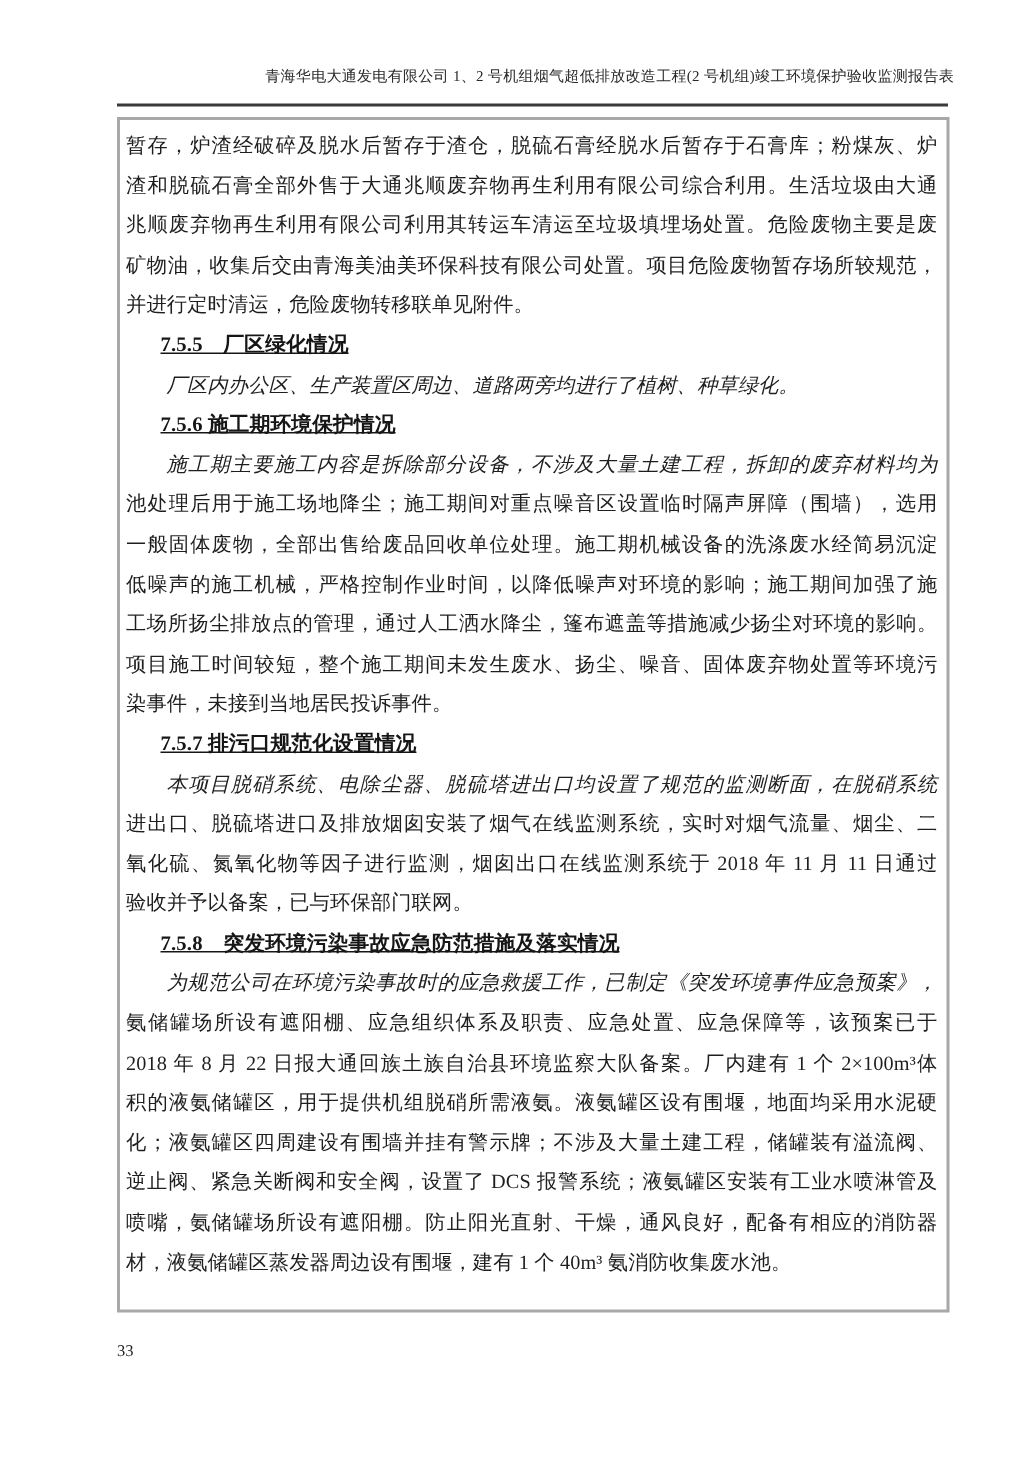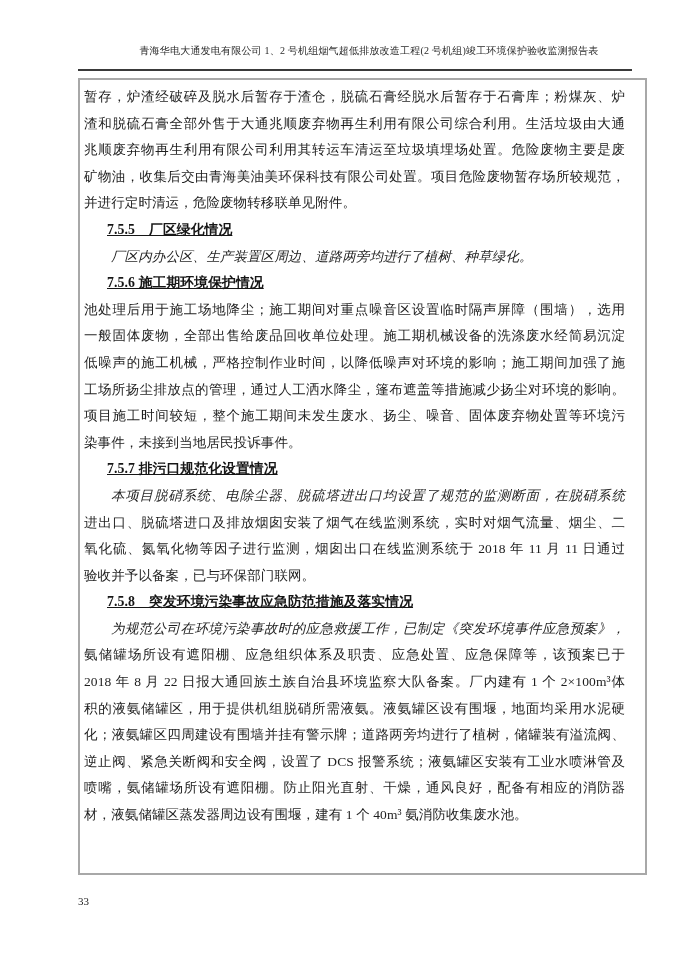--- a/index.html
+++ b/index.html
@@ -10,44 +10,44 @@
   body {
     width: 690px;
     height: 974px;
     position: relative;
     font-family: "Liberation Serif", "DejaVu Serif", serif;
     overflow: hidden;
   }
   .page-header {
     position: absolute;
     top: 44px;
-    left: 92px;
+    left: 82px;
     width: 554px;
-    text-align: center;
+    text-align: right;
     font-size: 10px;
     color: #2a2a2a;
     letter-spacing: 0.2px;
     white-space: nowrap;
   }
   .header-rule {
     position: absolute;
     top: 69px;
     left: 78px;
     width: 554px;
     height: 0;
     border-top: 2px solid #3a3a3a;
   }
   .content-box {
     position: absolute;
     top: 78px;
     left: 78px;
     width: 541px;
     height: 789px;
     border: 2px solid #a8a8a8;
-    padding: 4px 20px 0 4px;
+    padding: 4px 6px 0 4px;
     background: #ffffff;
   }
   .line {
     font-size: 13.5px;
     line-height: 26.6px;
     height: 26.6px;
     color: #1e1e1e;
     white-space: nowrap;
     letter-spacing: 0.1px;
   }
@@ -86,35 +86,36 @@
 
 <div class="content-box">
     <div class="line fill">暂存，炉渣经破碎及脱水后暂存于渣仓，脱硫石膏经脱水后暂存于石膏库；粉煤灰、炉</div>
     <div class="line fill">渣和脱硫石膏全部外售于大通兆顺废弃物再生利用有限公司综合利用。生活垃圾由大通</div>
     <div class="line fill">兆顺废弃物再生利用有限公司利用其转运车清运至垃圾填埋场处置。危险废物主要是废</div>
     <div class="line fill">矿物油，收集后交由青海美油美环保科技有限公司处置。项目危险废物暂存场所较规范，</div>
     <div class="line last">并进行定时清运，危险废物转移联单见附件。</div>
     <div class="line heading">7.5.5　厂区绿化情况</div>
     <div class="line last indent">厂区内办公区、生产装置区周边、道路两旁均进行了植树、种草绿化。</div>
     <div class="line heading">7.5.6 施工期环境保护情况</div>
+    <div class="line fill indent">施工期主要施工内容是拆除部分设备，不涉及大量土建工程，拆卸的废弃材料均为</div>
     <div class="line fill">池处理后用于施工场地降尘；施工期间对重点噪音区设置临时隔声屏障（围墙），选用</div>
     <div class="line fill">一般固体废物，全部出售给废品回收单位处理。施工期机械设备的洗涤废水经简易沉淀</div>
     <div class="line fill">低噪声的施工机械，严格控制作业时间，以降低噪声对环境的影响；施工期间加强了施</div>
     <div class="line fill">工场所扬尘排放点的管理，通过人工洒水降尘，篷布遮盖等措施减少扬尘对环境的影响。</div>
     <div class="line fill">项目施工时间较短，整个施工期间未发生废水、扬尘、噪音、固体废弃物处置等环境污</div>
     <div class="line last">染事件，未接到当地居民投诉事件。</div>
     <div class="line heading">7.5.7 排污口规范化设置情况</div>
     <div class="line fill indent">本项目脱硝系统、电除尘器、脱硫塔进出口均设置了规范的监测断面，在脱硝系统</div>
     <div class="line fill">进出口、脱硫塔进口及排放烟囱安装了烟气在线监测系统，实时对烟气流量、烟尘、二</div>
     <div class="line fill">氧化硫、氮氧化物等因子进行监测，烟囱出口在线监测系统于 2018 年 11 月 11 日通过</div>
     <div class="line last">验收并予以备案，已与环保部门联网。</div>
     <div class="line heading">7.5.8　突发环境污染事故应急防范措施及落实情况</div>
     <div class="line fill indent">为规范公司在环境污染事故时的应急救援工作，已制定《突发环境事件应急预案》，</div>
     <div class="line fill">氨储罐场所设有遮阳棚、应急组织体系及职责、应急处置、应急保障等，该预案已于</div>
     <div class="line fill">2018 年 8 月 22 日报大通回族土族自治县环境监察大队备案。厂内建有 1 个 2×100m³体</div>
     <div class="line fill">积的液氨储罐区，用于提供机组脱硝所需液氨。液氨罐区设有围堰，地面均采用水泥硬</div>
-    <div class="line fill">化；液氨罐区四周建设有围墙并挂有警示牌；道路两旁均进行了植树，储罐装有溢流阀、</div>
+    <div class="line fill">化；液氨罐区四周建设有围墙并挂有警示牌；不涉及大量土建工程，储罐装有溢流阀、</div>
     <div class="line fill">逆止阀、紧急关断阀和安全阀，设置了 DCS 报警系统；液氨罐区安装有工业水喷淋管及</div>
     <div class="line fill">喷嘴，氨储罐场所设有遮阳棚。防止阳光直射、干燥，通风良好，配备有相应的消防器</div>
     <div class="line last">材，液氨储罐区蒸发器周边设有围堰，建有 1 个 40m³ 氨消防收集废水池。</div>
   </div>
 
 <div class="page-number">33</div>
 
 </body></html>

